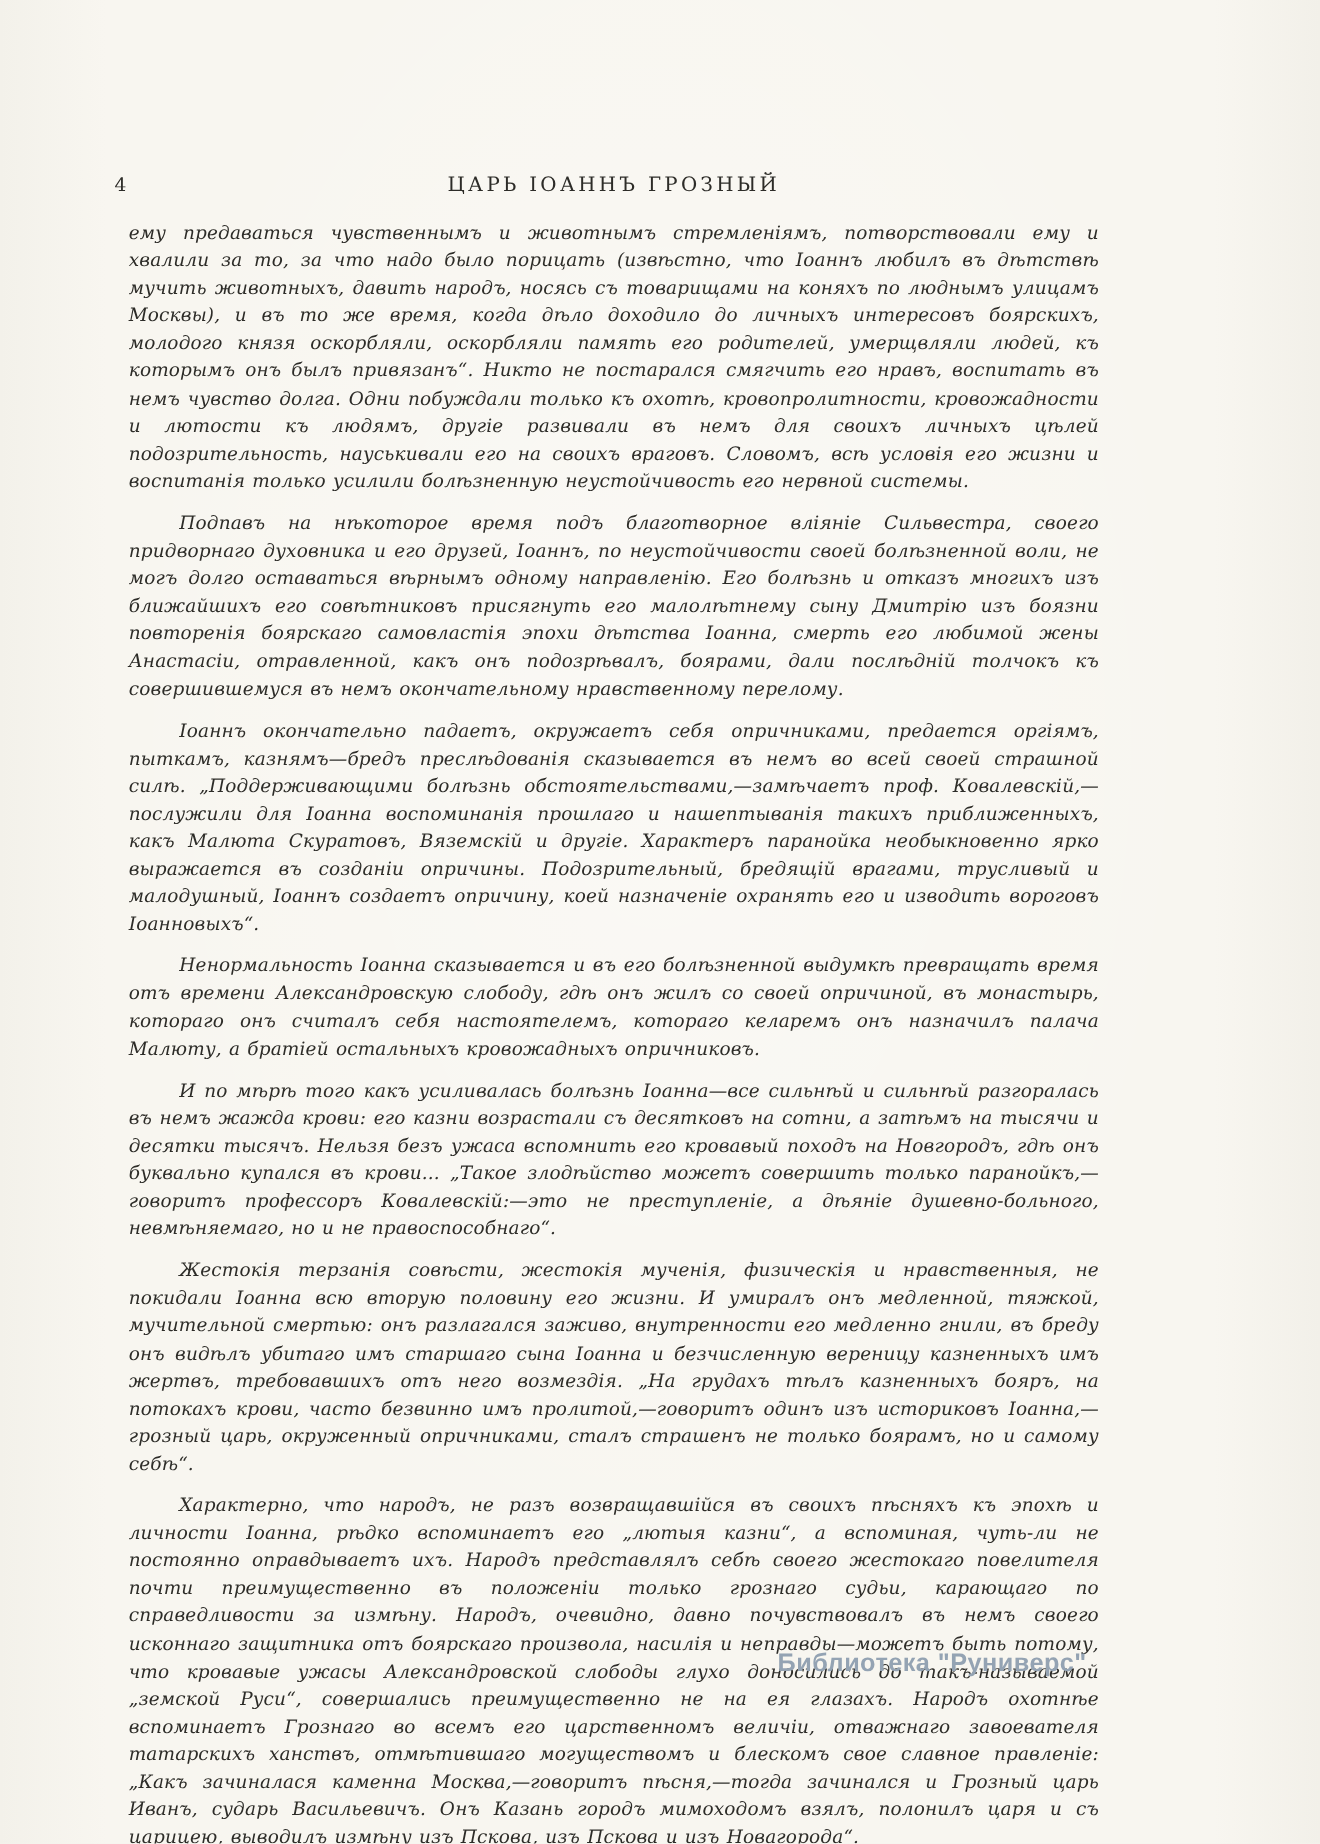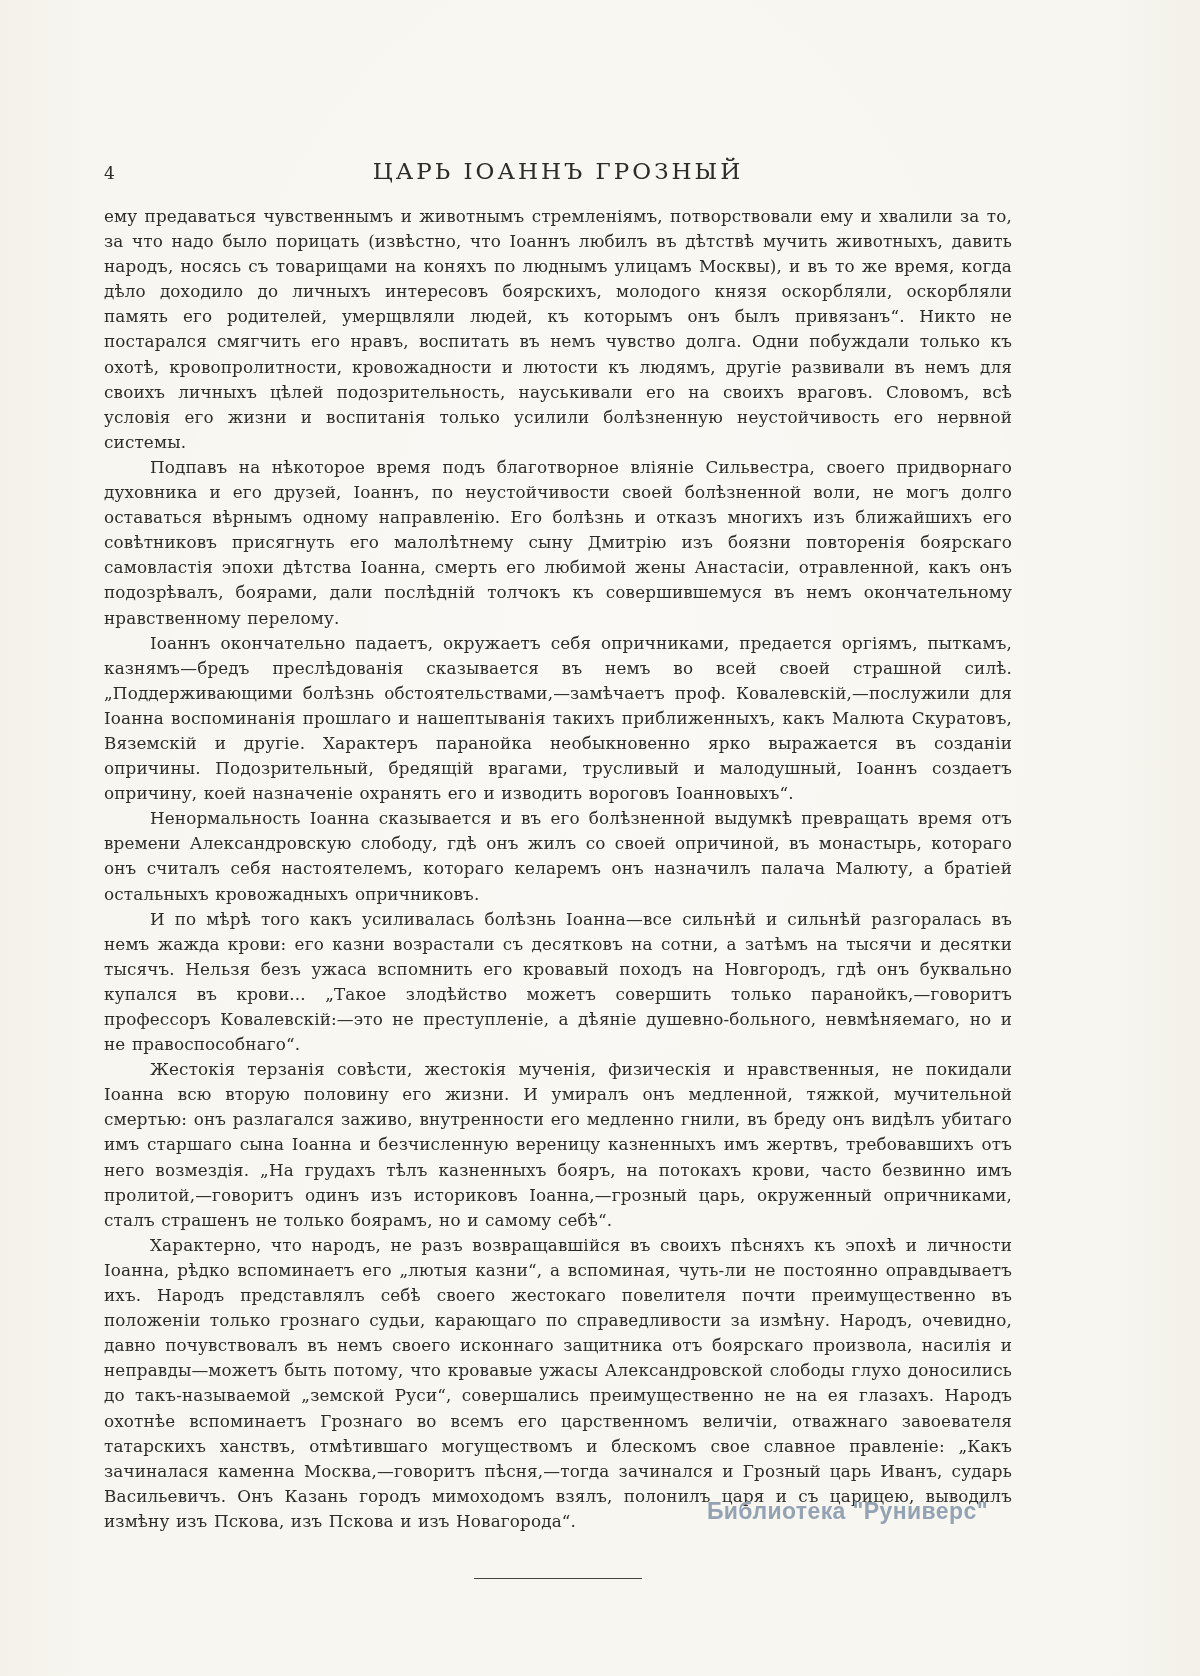--- a/index.html
+++ b/index.html
@@ -25,34 +25,35 @@
     align-items: baseline;
     margin-bottom: 20px;
   }
   .page-number {
     font-size: 17px;
     min-width: 40px;
   }
   .running-title {
     flex: 1;
     text-align: center;
-    font-size: 23px;
+    font-size: 18px;
     letter-spacing: 3px;
     white-space: nowrap;
   }
   .text-block {
     font-size: 16.8px;
     line-height: 25.1px;
     text-align: justify;
     letter-spacing: 0.15px;
     word-spacing: 1px;
   }
   .text-block p.para {
     text-indent: 46px;
-    margin: 0;
+    margin: 13px;
+    font-style: italic;
   }
   .text-block p.para.no-indent {
     text-indent: 0;
   }
   .end-rule {
     width: 168px;
     border: 0;
     border-top: 1.8px solid #45443f;
     margin: 44px auto 0 auto;
   }

